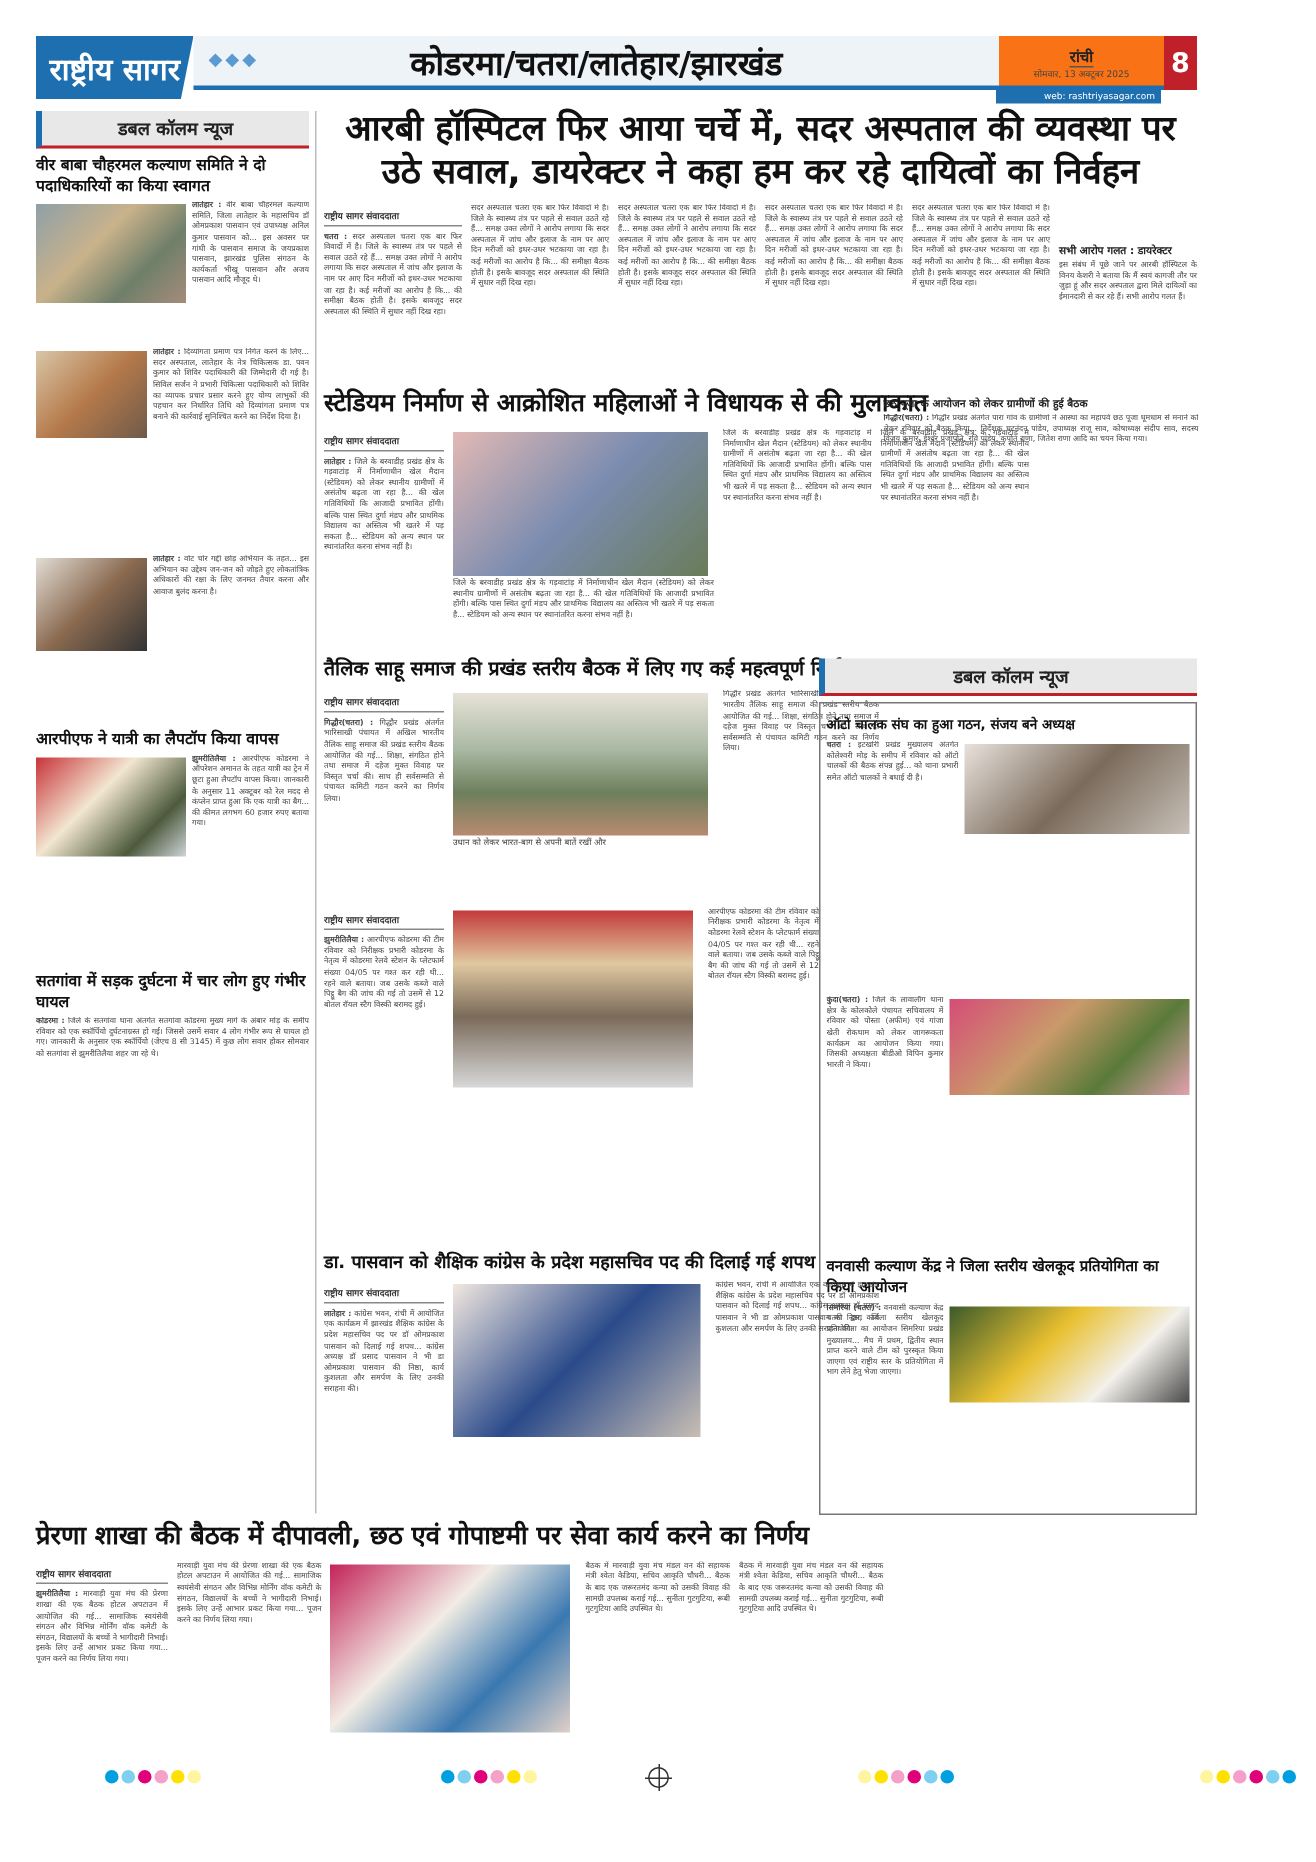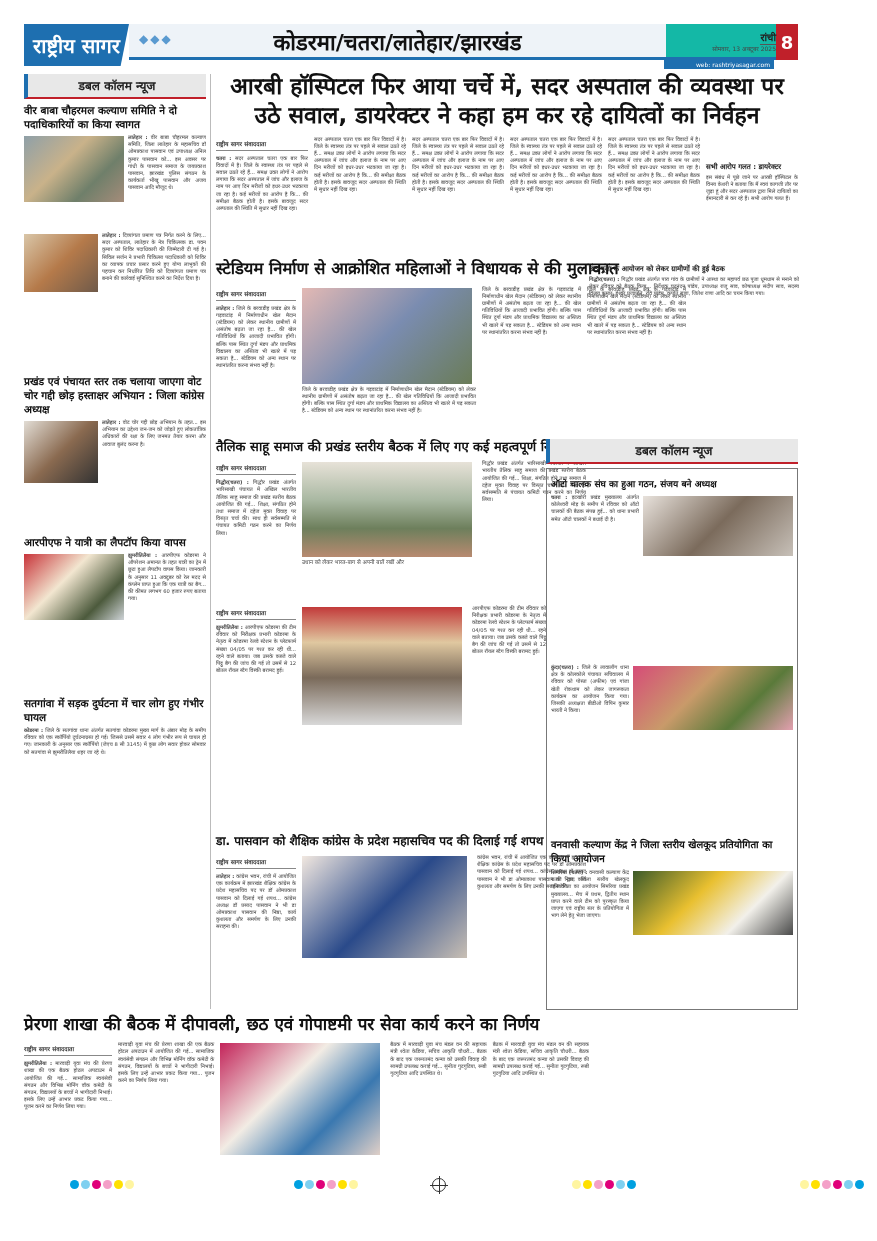--- a/index.html
+++ b/index.html
@@ -3,21 +3,21 @@
 <meta charset="utf-8">
 <style>
 *{box-sizing:border-box;margin:0;padding:0}
 body{width:877px;height:1241px;background:#fff;font-family:"DejaVu Sans",sans-serif;color:#222;position:relative;overflow:hidden}
 .page{position:absolute;left:24px;top:24px;width:774px;height:1190px}
 .masthead{position:absolute;left:0;top:0;width:774px;height:42px;display:flex}
 .mh-brand{width:105px;height:42px;background:#1e6fb0;color:#fff;font-weight:bold;font-size:20px;display:flex;align-items:center;justify-content:center;clip-path:polygon(0 0,100% 0,92% 100%,0 100%)}
 .mh-mid{flex:1;height:36px;background:#eef3f8;display:flex;align-items:center;justify-content:center;position:relative;border-bottom:3px solid #1e6fb0}
 .mh-mid .dots{position:absolute;left:10px;top:8px;font-size:12px;color:#5a9ad0;letter-spacing:2px}
 .mh-title{font-weight:bold;font-size:22px;color:#111}
-.mh-right{width:110px;height:36px;background:#14b8a6;text-align:right;padding-top:2px;border-bottom:3px solid #1e6fb0;position:relative}
+.mh-right{width:110px;height:36px;background:#f97316;text-align:center;padding-top:2px;border-bottom:3px solid #1e6fb0;position:relative}
 .mh-city{font-size:10px;font-weight:bold;border-bottom:1px solid #555;display:inline-block}
 .mh-date{font-size:6px;color:#444}
 .mh-web{position:absolute;right:24px;top:36px;background:#1e6fb0;color:#fff;font-size:6px;padding:1px 4px;width:110px;text-align:right}
 .mh-page{width:22px;height:36px;background:#c0202a;color:#fff;font-weight:bold;font-size:18px;display:flex;align-items:center;justify-content:center}
 .col-left{position:absolute;left:0;top:50px;width:182px}
 .dc-head{background:#e8e8e8;border-left:4px solid #1e6fb0;font-weight:bold;font-size:12px;text-align:center;padding:3px 0;border-bottom:2px solid #c0202a}
 .story-h{font-size:10.5px;line-height:14px;font-weight:bold;margin:4px 0 3px;color:#111}
 .txt{font-size:5.2px;line-height:7.2px;color:#444;text-align:justify}
 .photo{background:linear-gradient(135deg,#8fa0a8,#c9b28a 40%,#6f7f6a 70%,#a58c7a);float:left;margin:2px 4px 2px 0}
 .byline{font-size:6px;color:#333;border-bottom:1px solid #888;padding-bottom:2px;margin:4px 0;font-weight:bold}
@@ -61,21 +61,20 @@
       <div class="photo" style="width:100px;height:66px"></div>
       <p class="txt" style="height:98px;overflow:hidden"><b>लातेहार :</b> <span>वीर बाबा चौहरमल कल्याण समिति, जिला लातेहार के महासचिव डॉ ओमप्रकाश पासवान एवं उपाध्यक्ष अनिल कुमार पासवान को... इस अवसर पर गांधी के पासवान समाज के जयप्रकाश पासवान, झारखंड पुलिस संगठन के कार्यकर्ता भीखू पासवान और अजय पासवान आदि मौजूद थे।</span></p>
     </div>
 
     <div style="clear:both">
       <div class="photo" style="width:74px;height:58px;background:linear-gradient(135deg,#d9c6a8,#b57a4a,#6f5a4a)"></div>
       <p class="txt" style="height:138px;overflow:hidden"><b>लातेहार :</b> <span>दिव्यांगता प्रमाण पत्र निर्गत करने के लिए... सदर अस्पताल, लातेहार के नेत्र चिकित्सक डा. पवन कुमार को शिविर पदाधिकारी की जिम्मेदारी दी गई है। सिविल सर्जन ने प्रभारी चिकित्सा पदाधिकारी को शिविर का व्यापक प्रचार प्रसार करने हुए योग्य लाभुकों की पहचान कर निर्धारित तिथि को दिव्यांगता प्रमाण पत्र बनाने की कार्रवाई सुनिश्चित करने का निर्देश दिया है।</span></p>
     </div>
 
     <div style="clear:both">
-      <div class="story-h">प्रखंड एवं पंचायत स्तर तक चलाया जाएगा वोट चोर गद्दी छोड़ हस्ताक्षर अभियान : जिला कांग्रेस अध्यक्ष</div>
       <div class="photo" style="width:74px;height:62px;background:linear-gradient(135deg,#e2ddd5,#8a6a50,#333)"></div>
       <p class="txt" style="height:112px;overflow:hidden"><b>लातेहार :</b> <span>वोट चोर गद्दी छोड़ अभियान के तहत... इस अभियान का उद्देश्य जन-जन को जोड़ते हुए लोकतांत्रिक अधिकारों की रक्षा के लिए जनमत तैयार करना और आवाज बुलंद करना है।</span></p>
     </div>
 
     <div style="clear:both">
       <div class="story-h">आरपीएफ ने यात्री का लैपटॉप किया वापस</div>
       <div class="photo" style="width:100px;height:66px;background:linear-gradient(135deg,#c8343a,#f2e6d0 40%,#4c5a3c 75%,#cfd4d8)"></div>
       <p class="txt" style="height:140px;overflow:hidden"><b>झुमरीतिलैया :</b> <span>आरपीएफ कोडरमा ने ऑपरेशन अमानत के तहत यात्री का ट्रेन में छूटा हुआ लैपटॉप वापस किया। जानकारी के अनुसार 11 अक्टूबर को रेल मदद से कंप्लेन प्राप्त हुआ कि एक यात्री का बैग... की कीमत लगभग 60 हजार रुपए बताया गया।</span></p>
     </div>
 

